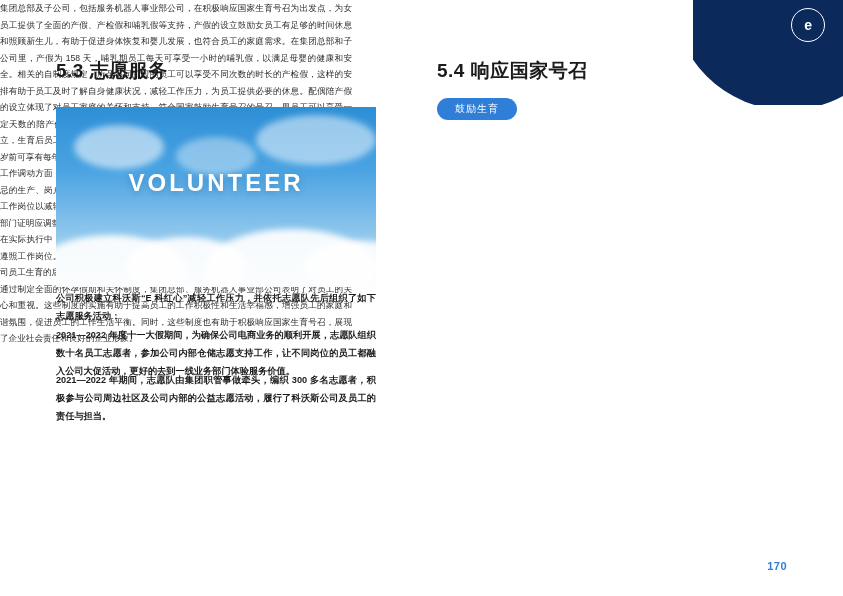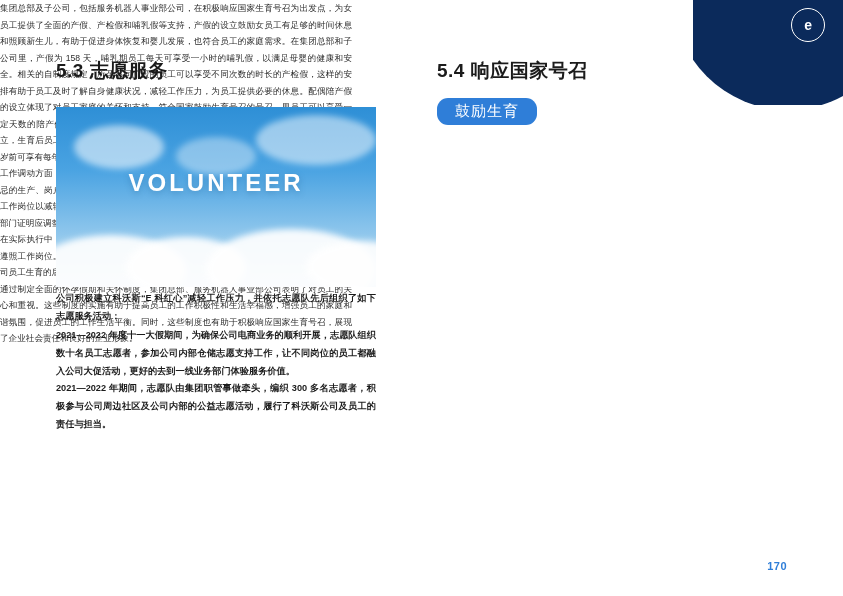--- a/index.html
+++ b/index.html
@@ -122,21 +122,21 @@
     line-height: 1.95;
     color: #2b2b2b;
     text-align: justify;
   }
   .left-para {
     left: 56px;
     width: 320px;
   }
   .left-para.p1 { top: 290px; }
   .left-para.p2 { top: 327px; }
-  .left-para.p3 { top: 380px; }
+  .left-para.p3 { top: 372px; }
 
   .right-para {
     left: 437px;
     width: 352px;
     font-size: 8.6px;
     line-height: 1.92;
     color: #2b2b2b;
     text-align: justify;
   }
   .right-para.r1 { top: 122px; }
@@ -149,21 +149,21 @@
     color: #1b1b1b;
   }
 
   
   .pill {
     position: absolute;
     left: 437px;
     top: 98px;
     background: #2f7ed8;
     color: #ffffff;
-    font-size: 15px;
+    font-size: 10px;
     border-radius: 11px;
     padding: 4px 18px;
     letter-spacing: 1px;
     white-space: nowrap;
   }
 
   
   .page-number {
     position: absolute;
     right: 56px;

